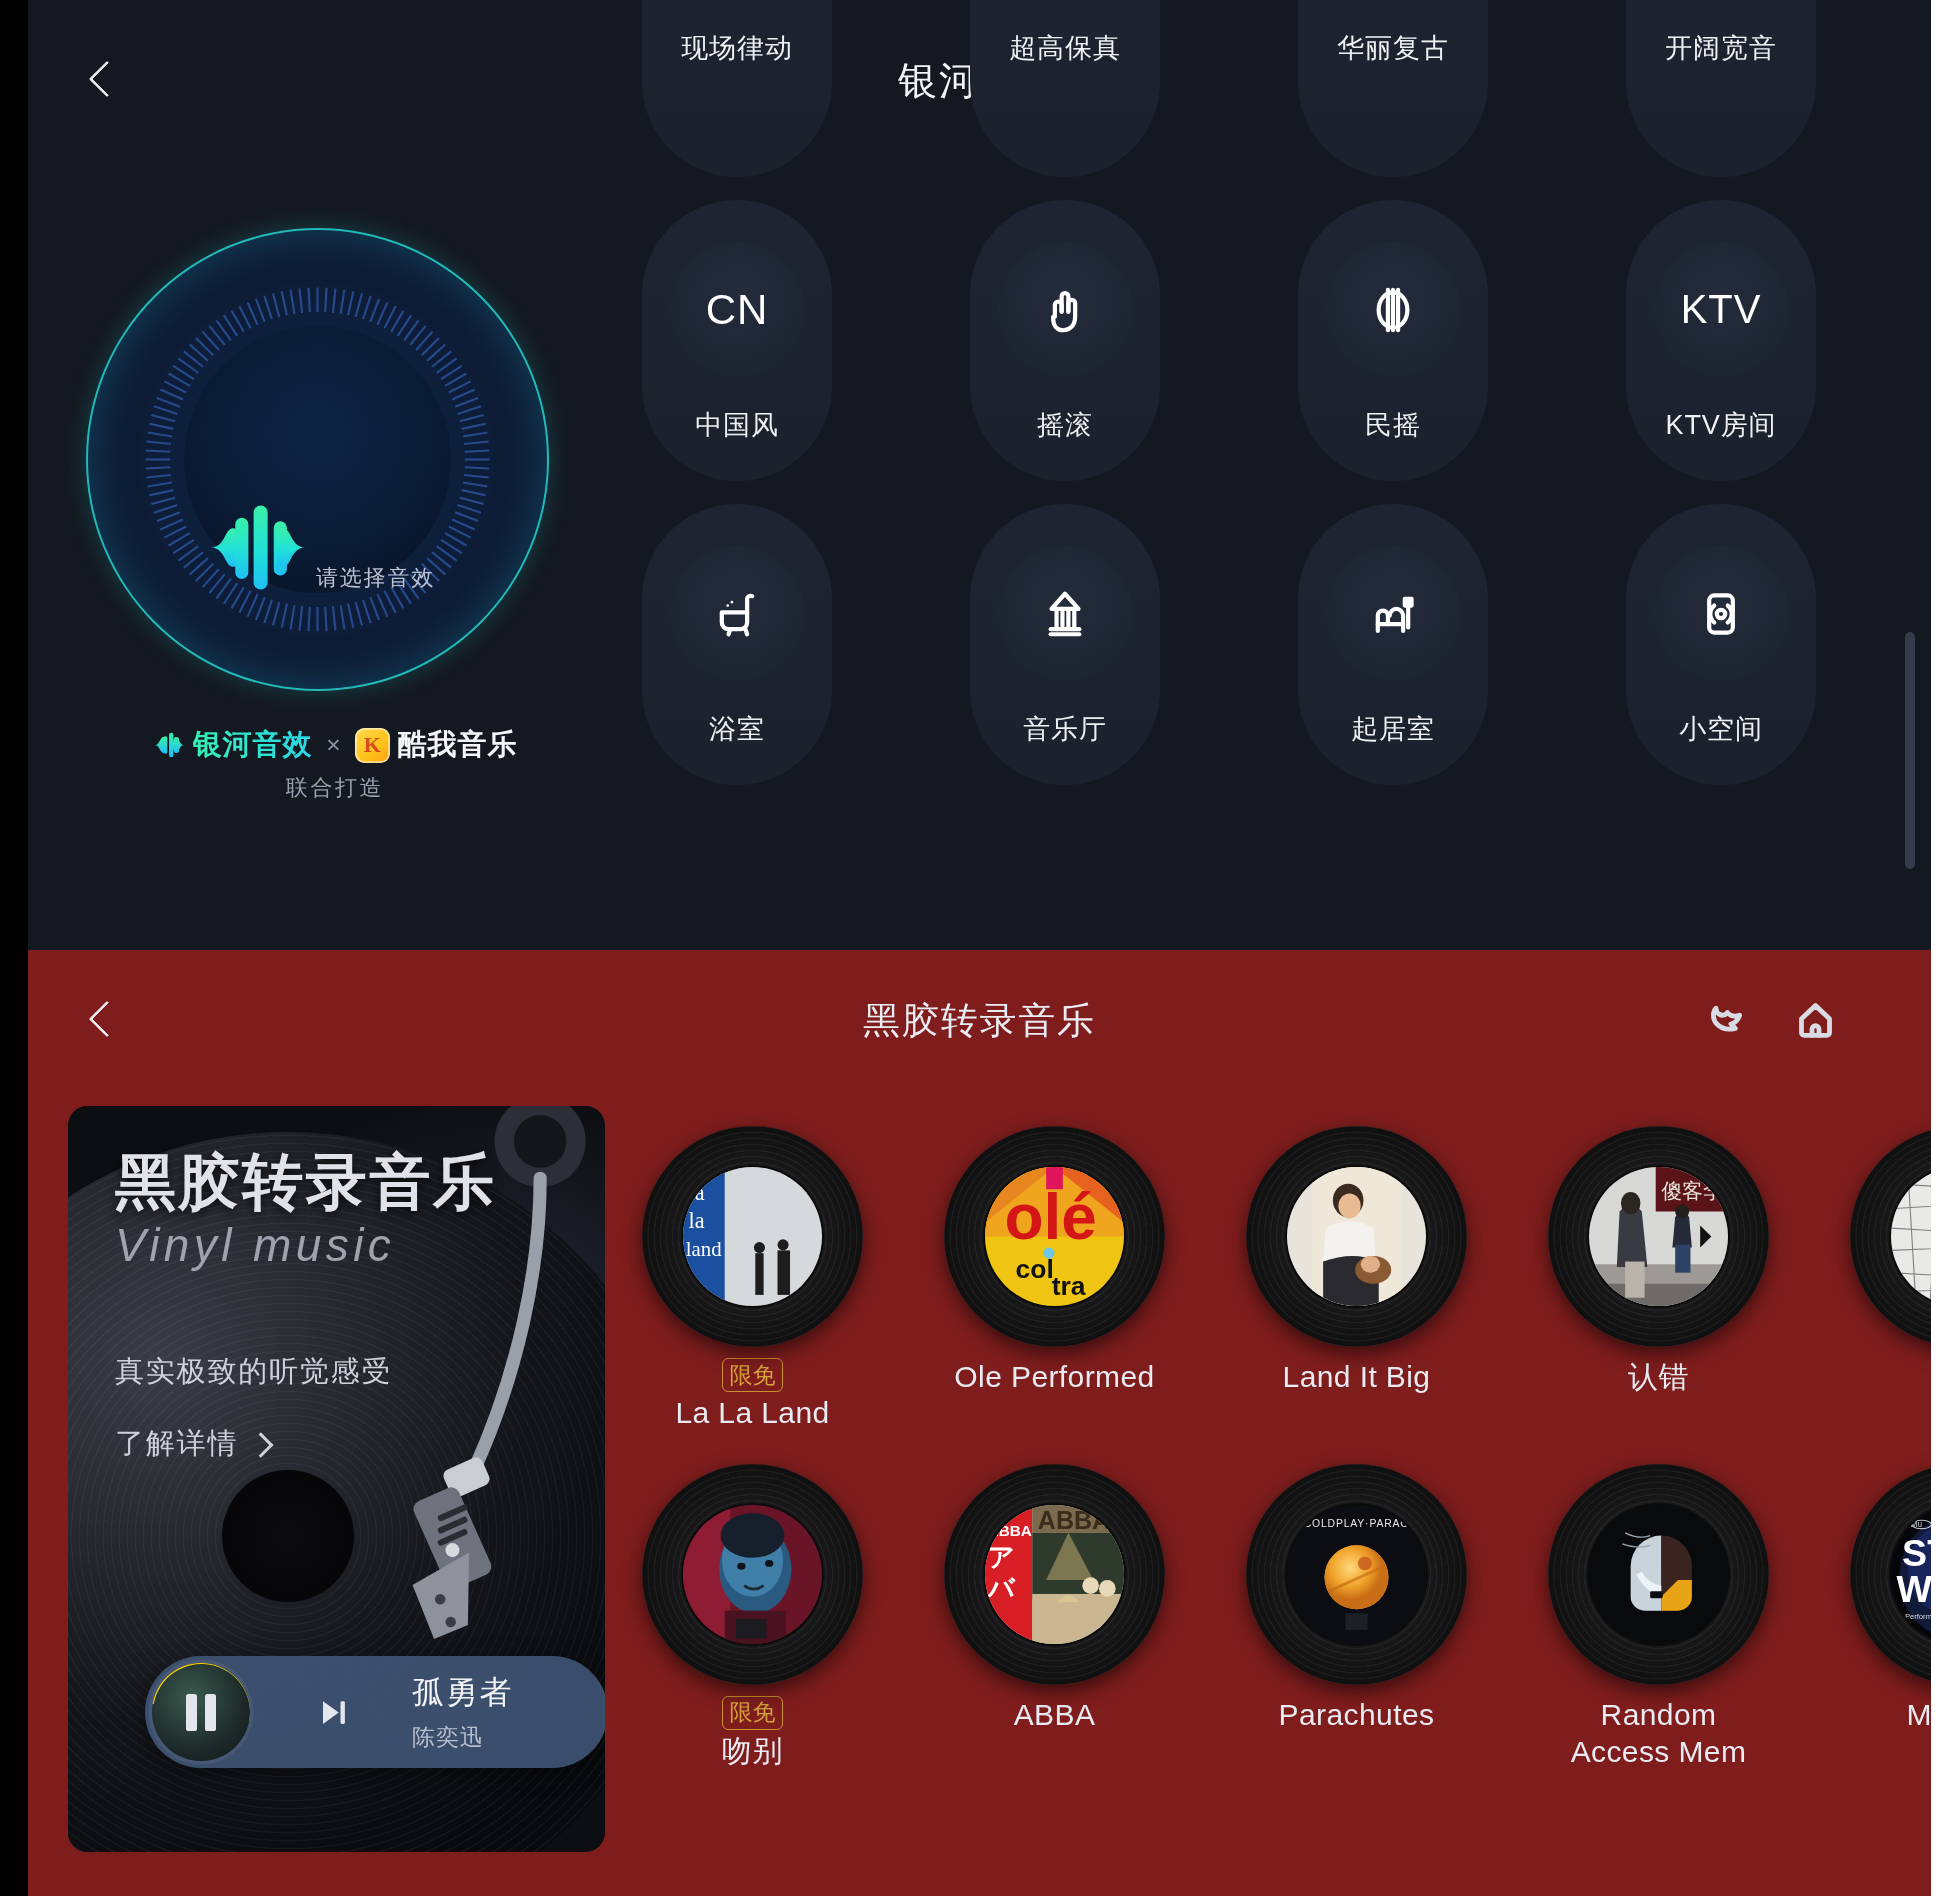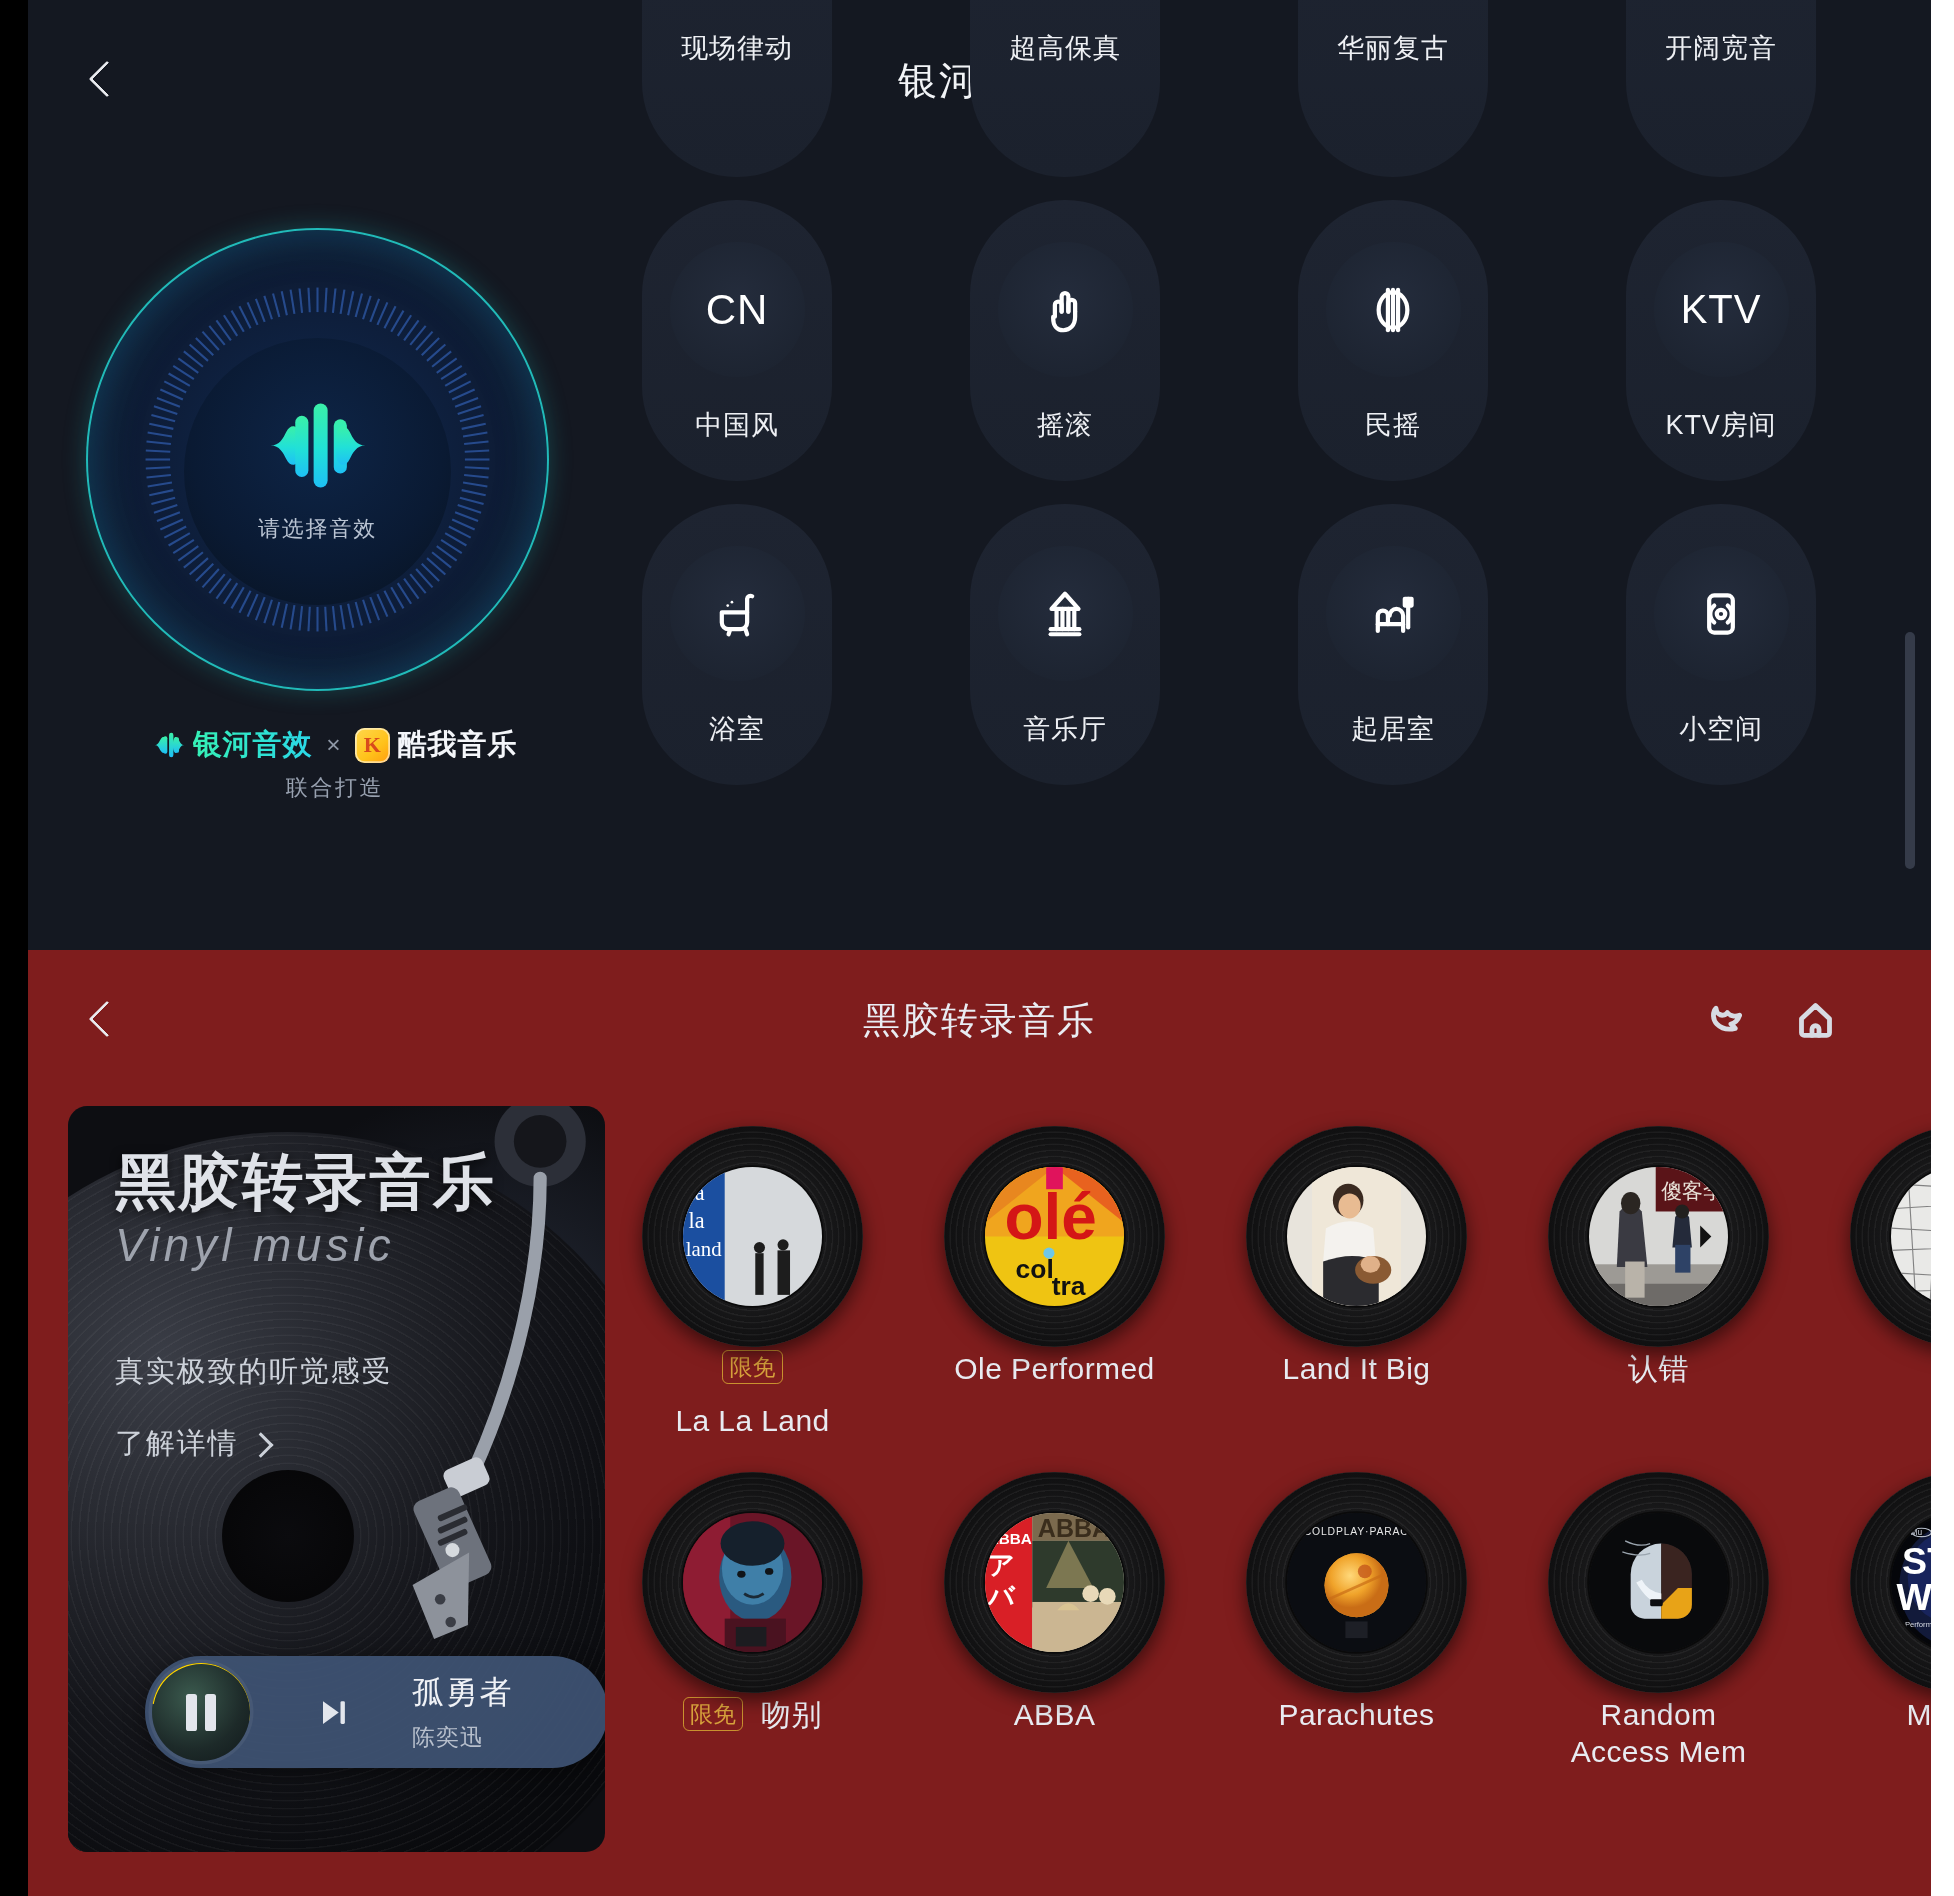--- a/index.html
+++ b/index.html
@@ -78,24 +78,24 @@
     position: absolute; inset: 0; border-radius: 50%;
     border: 2.6px solid rgba(38,216,210,0.85);
     box-shadow: 0 0 42px 5.3px rgba(24,140,190,0.35) inset, 0 0 23px rgba(30,200,200,0.25);
     background: radial-gradient(circle at 50% 50%, rgba(16,45,90,0.85) 0%, rgba(12,30,62,0.75) 55%, rgba(8,18,40,0.4) 80%, rgba(8,14,26,0) 100%);
   }
   .viz-ticks {
     position: absolute; left: 49px; top: 49px; width: 365px; height: 365px;
     border-radius: 50%;
   }
   .viz-inner {
-    position: absolute; left: 98px; top: 110px; width: 267px; height: 267px;
+    position: absolute; left: 98px; top: 98px; width: 267px; height: 267px;
     border-radius: 50%;
     background: radial-gradient(circle at 50% 40%, #0e2547 0%, #0a1a33 60%, #08121f 100%);
-    display: flex; flex-direction: column; align-items: center; justify-content: center;
+    display: flex; flex-direction: row; align-items: flex-end; justify-content: center;
   }
   .viz-logo { width: 116px; height: 91px; }
   .viz-caption { margin-top: 23px; color: #b9c3d2; font-size: 22px; letter-spacing: 1.8px; }
 
   .brand-row {
     position: absolute; left: 0; top: 558px; width: 614px;
     display: flex; align-items: center; justify-content: center; gap: 14px;
   }
   .brand-left { display: flex; align-items: center; gap: 7px; }
   .brand-mark { width: 33px; height: 26px; }
@@ -230,22 +230,22 @@
       radial-gradient(circle at 50% 50%, #2a2a2c 0%, #131314 60%, #070708 100%);
     box-shadow: 0 7px 19.3px rgba(0,0,0,0.55);
     display: flex; align-items: center; justify-content: center;
   }
   .disc-art {
     width: 139px; height: 139px; border-radius: 50%;
     overflow: hidden; position: relative;
     box-shadow: 0 0 0 1.8px rgba(0,0,0,0.6);
   }
   .album-caption {
-    margin-top: 3px; display: flex; align-items: center; justify-content: center;
-    gap: 18px; flex-wrap: wrap; text-align: center;
+    margin-top: 11px; display: flex; align-items: center; justify-content: center;
+    gap: 2px; flex-wrap: wrap; text-align: center; flex-direction: column;
   }
   .badge-free {
     display: inline-block; border: 1.8px solid #c9922f; color: #d7a23c;
     border-radius: 6.1px; padding: 1.8px 6.1px; font-size: 23px; line-height: 1.25;
     white-space: nowrap;
   }
   .album-name {
     color: #e8ebf1; font-size: 30px; letter-spacing: 0.4px; line-height: 1.24;
   }
   .album.edge { overflow: visible; }

